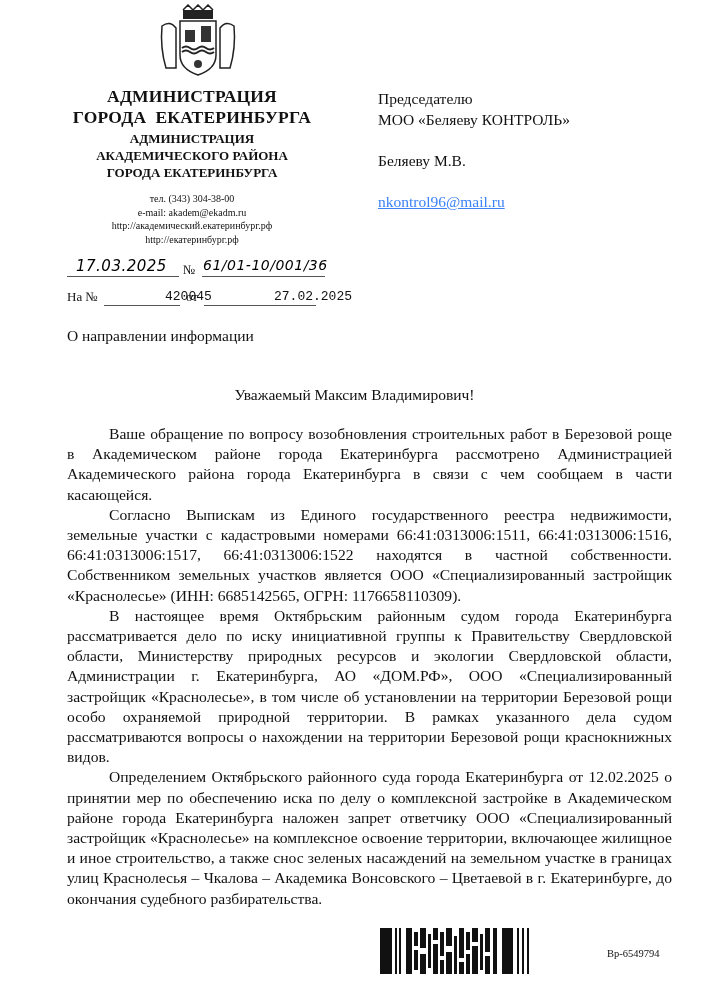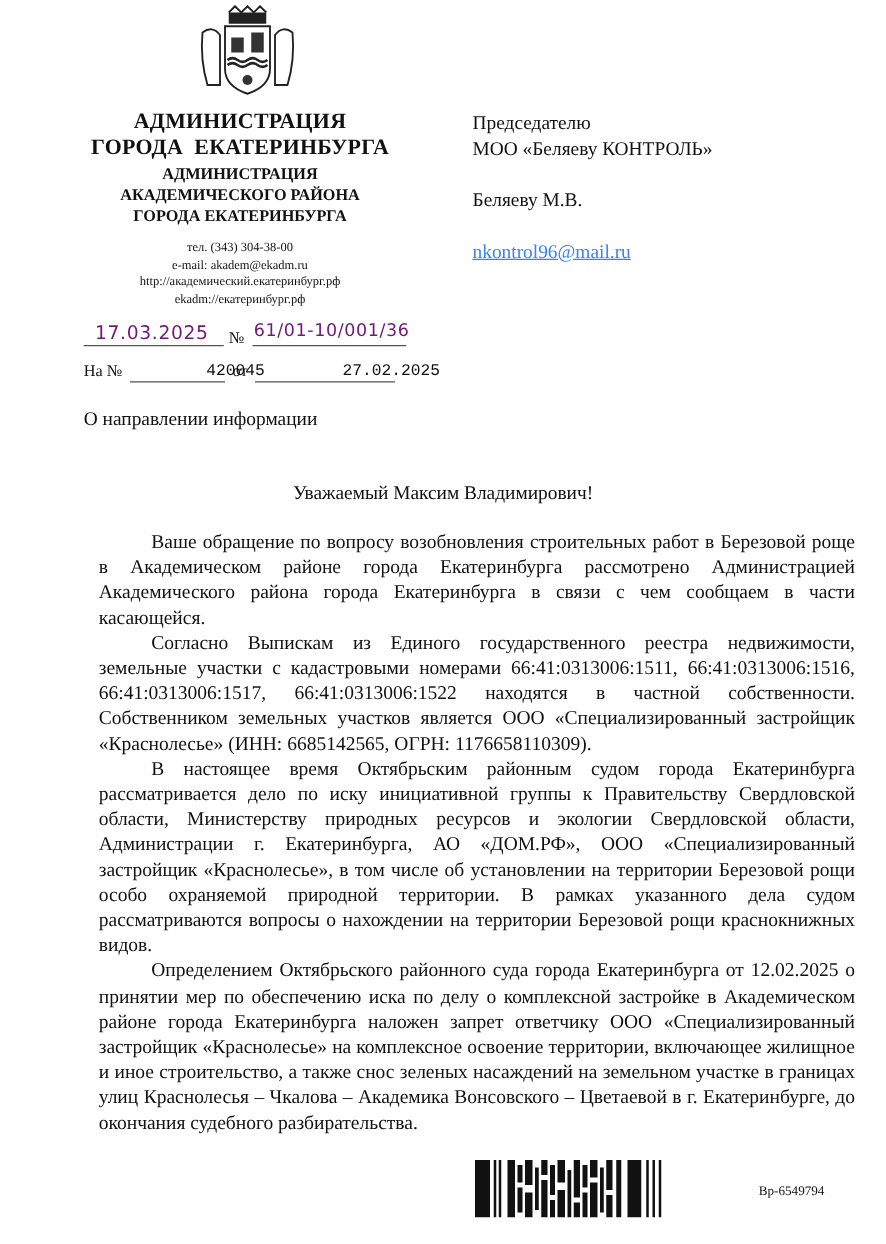--- a/index.html
+++ b/index.html
@@ -8,32 +8,32 @@
     .coat { position: absolute; left: 148px; top: 4px; width: 100px; height: 76px; }
     .lh-title1 { position: absolute; left: 60px; top: 86px; width: 264px; text-align: center;
       font-weight: bold; font-size: 17.5px; line-height: 21px; letter-spacing: 0.2px; }
     .lh-title2 { position: absolute; left: 60px; top: 130px; width: 264px; text-align: center;
       font-weight: bold; font-size: 13px; line-height: 17px; }
     .lh-contacts { position: absolute; left: 60px; top: 192px; width: 264px; text-align: center;
       font-size: 10px; line-height: 13.5px; }
 
     .reg-row { position: absolute; font-size: 13px; }
     .line { position: absolute; border-bottom: 1px solid #555; }
-    .hand { position: absolute; color: #701a75; font-family: "DejaVu Sans", sans-serif; 
+    .hand { position: absolute; color: #000000; font-family: "DejaVu Sans", sans-serif; font-style: italic;
       font-size: 15px; letter-spacing: 0.5px; }
     .typed { position: absolute; font-family: Liberation Mono, monospace; font-size: 13px; margin-left: 43px; }
 
     .addressee { position: absolute; left: 378px; top: 88px; font-size: 15.5px; line-height: 21px; }
     .addressee .email { text-decoration: underline; color: #3b82f6; }
 
     .subject { position: absolute; left: 67px; top: 327px; font-size: 15.5px; }
     .greeting { position: absolute; left: 0; width: 709px; top: 386px; text-align: center; font-size: 15.5px; }
 
     .body-text { position: absolute; left: 67px; top: 424px; width: 605px; font-size: 15.6px; line-height: 20.2px;
-      text-align: justify; margin-left: 12px; }
+      text-align: justify; }
     .body-text p { text-indent: 42px; }
 
     .barcode { position: absolute; left: 380px; top: 928px; width: 160px; height: 46px; }
     .doc-code { position: absolute; left: 607px; top: 948px; font-size: 10.5px; }
   </style>
 </head>
 <body>
 
 <svg class="coat" viewBox="0 0 100 76">
   <rect x="35" y="6" width="30" height="9" fill="#222"></rect>
@@ -54,21 +54,21 @@
 </div>
 <div class="lh-title2">
   <div>АДМИНИСТРАЦИЯ</div>
   <div>АКАДЕМИЧЕСКОГО РАЙОНА</div>
   <div>ГОРОДА ЕКАТЕРИНБУРГА</div>
 </div>
 <div class="lh-contacts">
   <div>тел. (343) 304-38-00</div>
   <div>e-mail: akadem@ekadm.ru</div>
   <div>http://академический.екатеринбург.рф</div>
-  <div>ekadm://екатеринбург.рф</div>
+  <div>http://екатеринбург.рф</div>
 </div>
 
 <div class="line" style="left:67px; top:276px; width:112px;"></div>
 <div class="hand" style="left:76px; top:257px;">17.03.2025</div>
 <div class="reg-row" style="left:183px; top:262px;">№</div>
 <div class="line" style="left:202px; top:276px; width:123px;"></div>
 <div class="hand" style="left:203px; top:257px; font-size:14px;">61/01-10/001/36</div>
 
 <div class="reg-row" style="left:67px; top:289px;">На №</div>
 <div class="line" style="left:104px; top:305px; width:76px;"></div>

